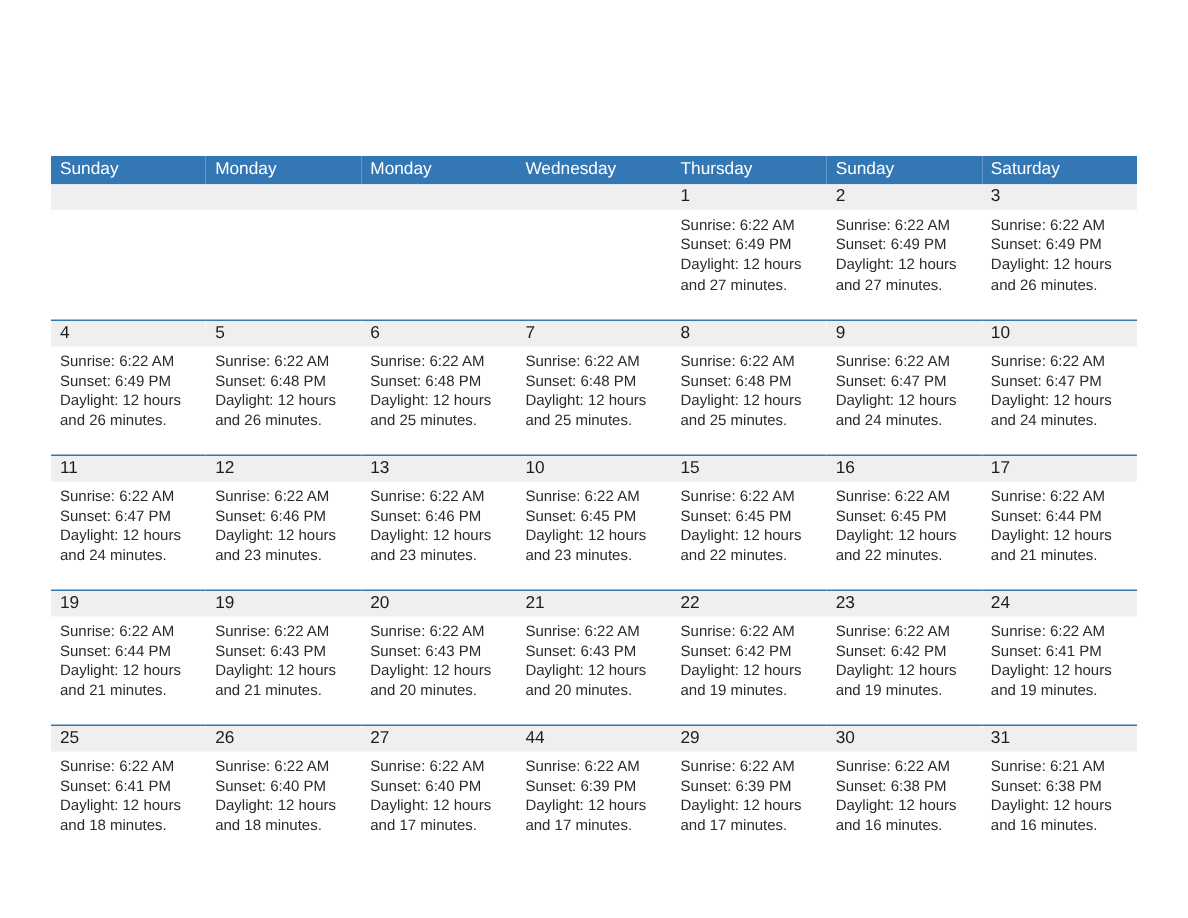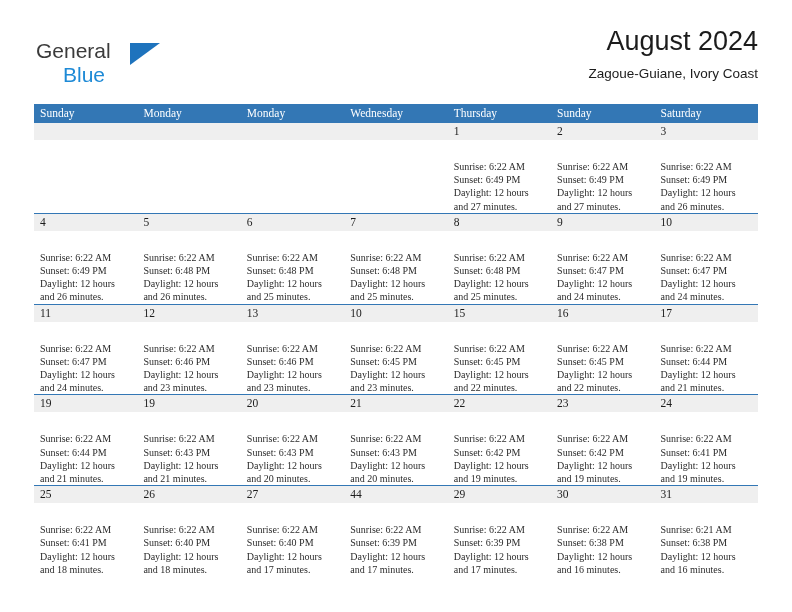--- a/index.html
+++ b/index.html
@@ -95,21 +95,20 @@
     left: 34px;
     top: 104px;
     width: 724px;
     border-collapse: collapse;
     table-layout: fixed;
   }
   .calendar th, .calendar td {
     padding: 0;
     margin: 0;
     vertical-align: top;
-    font-family: Liberation Serif, serif;
   }
 
   .dow {
     background: #3377b5;
     color: #ffffff;
     font-size: 11.5px;
     font-weight: normal;
     text-align: left;
     height: 19px;
     line-height: 19px;
@@ -139,48 +138,33 @@
     padding-left: 6px;
     font-size: 11.5px;
     color: #1c1c1c;
     box-sizing: border-box;
   }
   .day-body {
     padding: 4px 7px 0 6px;
     font-size: 10px;
     line-height: 13.2px;
     color: #2b2b2b;
-    margin-top: 16px;
   }
   .day-body div {
     white-space: nowrap;
   }
   td.empty .day-strip {
     background: #efefef;
   }
 </style>
 </head>
 <body>
 
 <div class="page">
 
-  <div class="header">
-
-    <div class="brand">
-      <span class="brand-general">General</span>
-      <span class="brand-triangle"></span>
-      <span class="brand-blue">Blue</span>
-    </div>
-
-    <div class="title-block">
-      <div class="cal-title">August 2024</div>
-      <div class="cal-subtitle">Zagoue-Guiane, Ivory Coast</div>
-    </div>
-
-  </div>
 
   <table class="calendar">
     <thead>
       <tr>
         <th class="dow">Sunday</th>
         <th class="dow">Monday</th>
         <th class="dow">Monday</th>
         <th class="dow">Wednesday</th>
         <th class="dow">Thursday</th>
         <th class="dow">Sunday</th>

